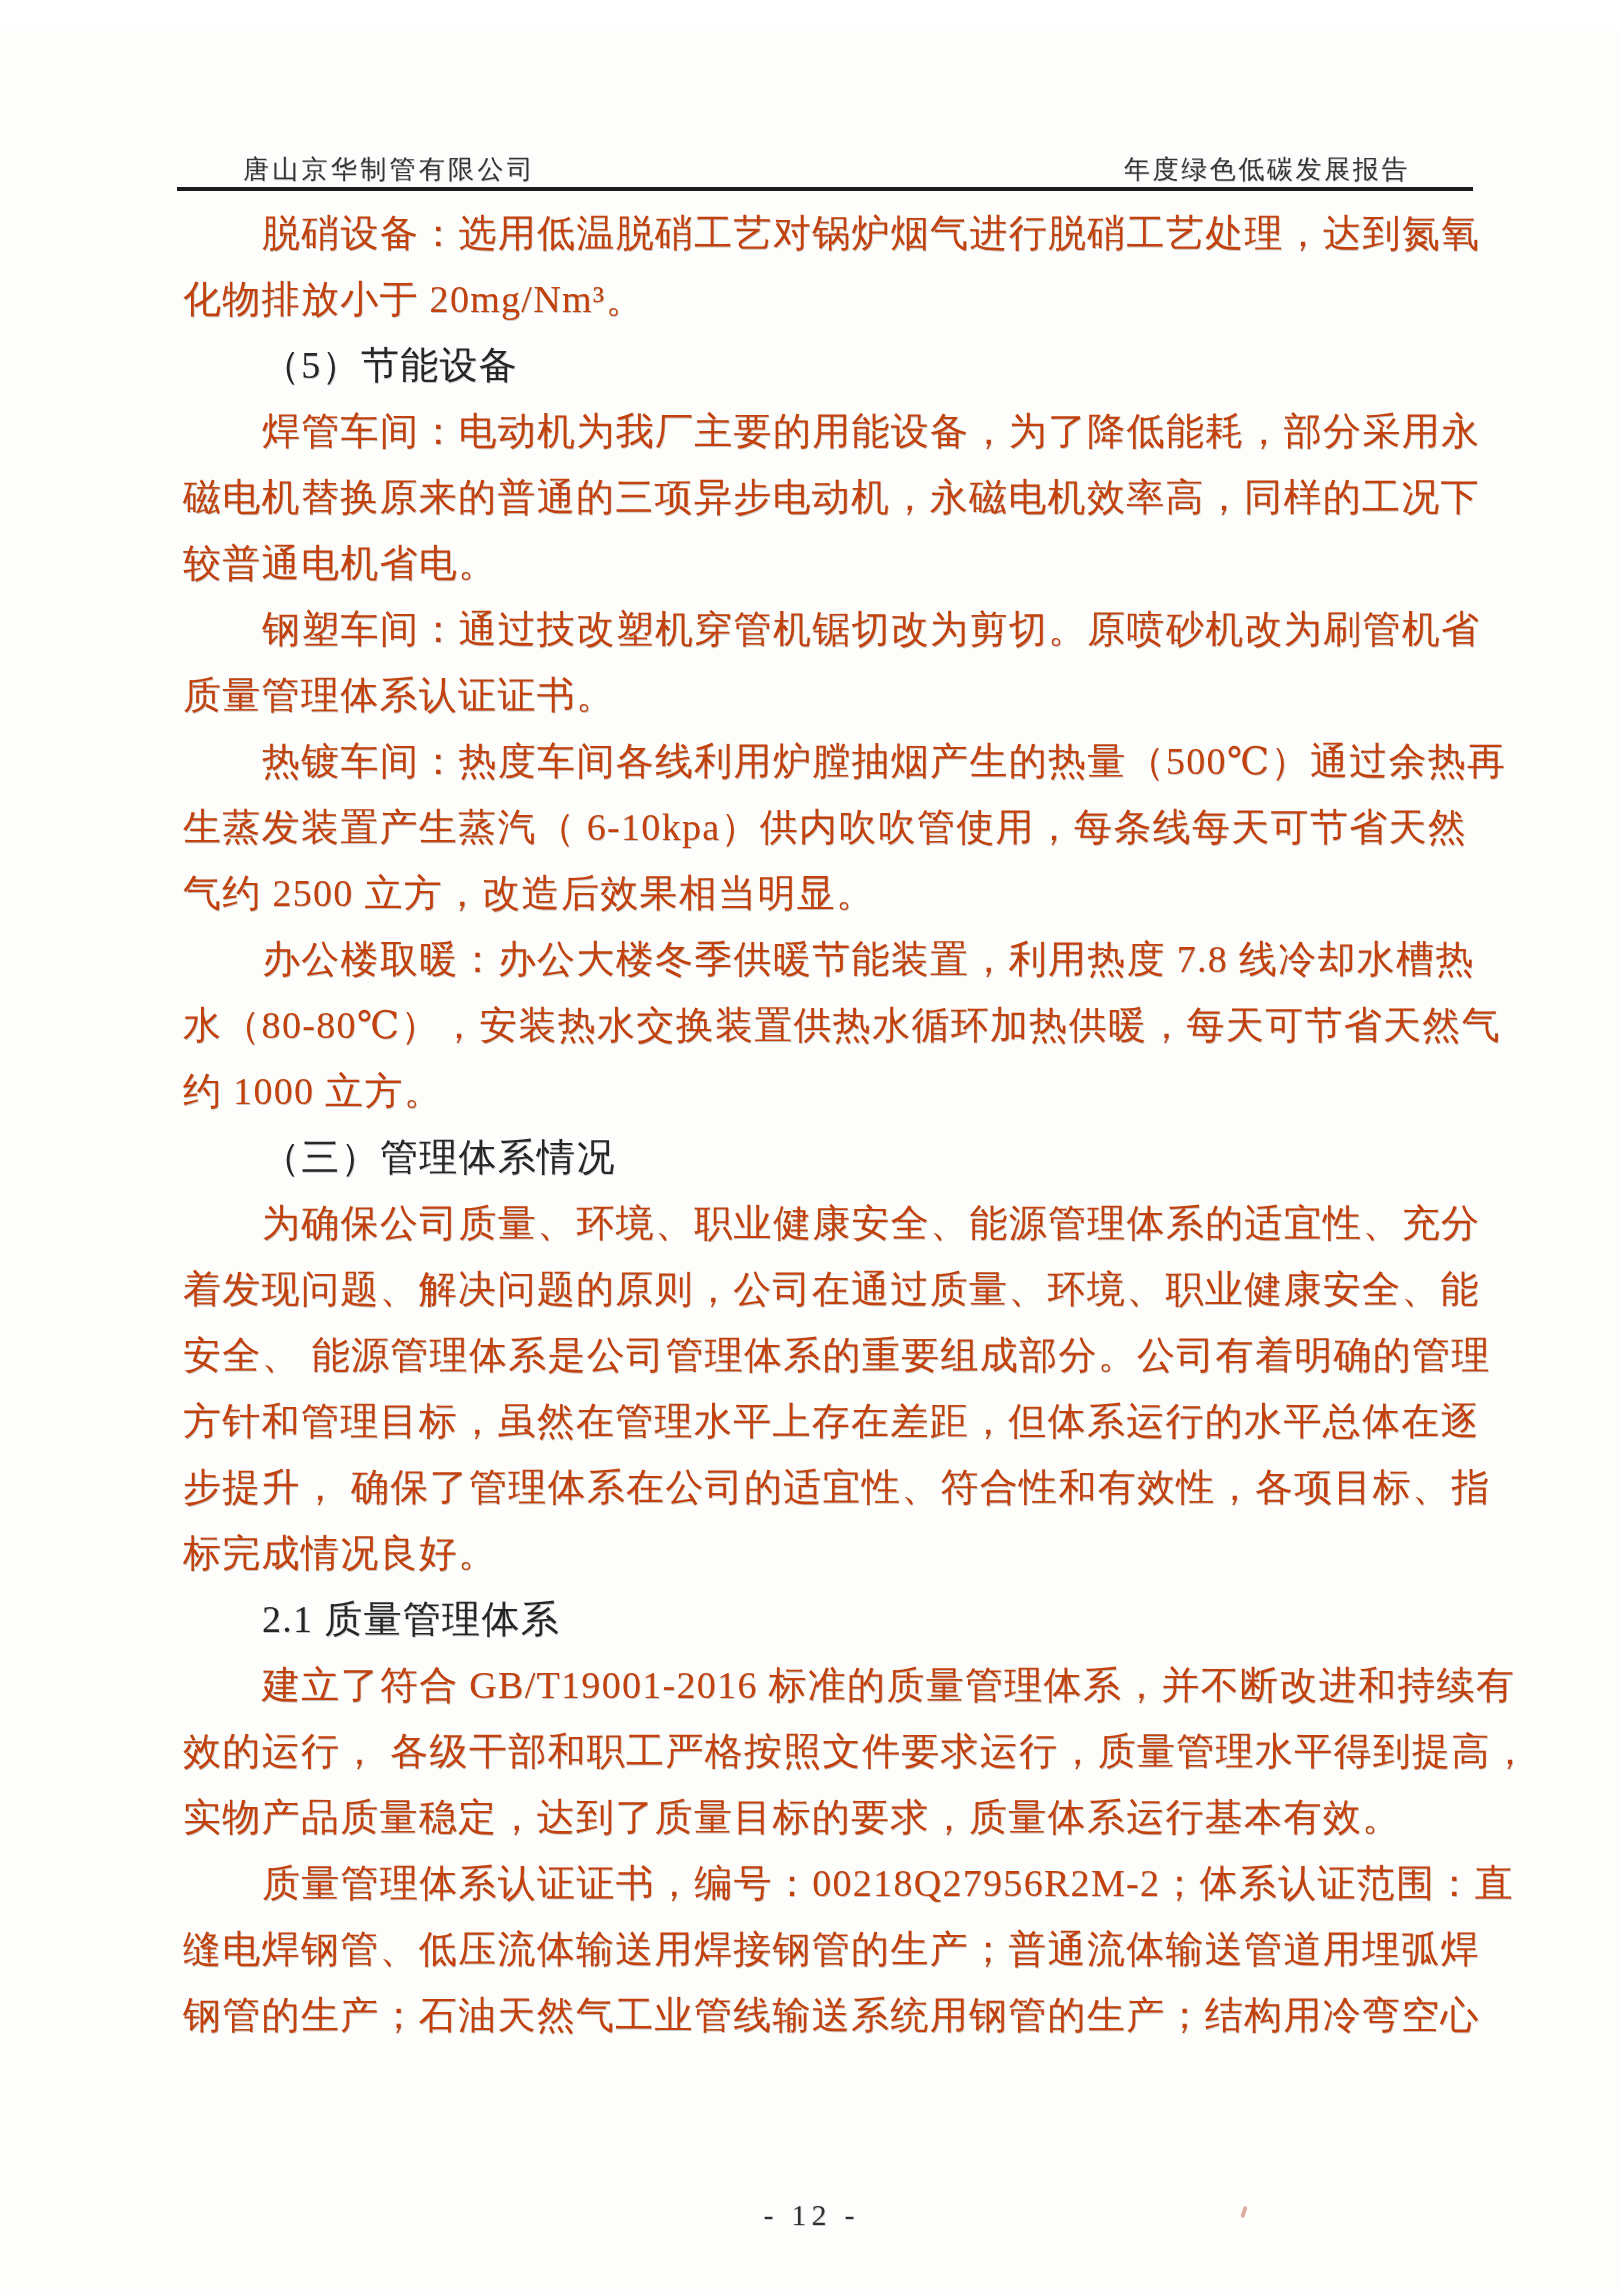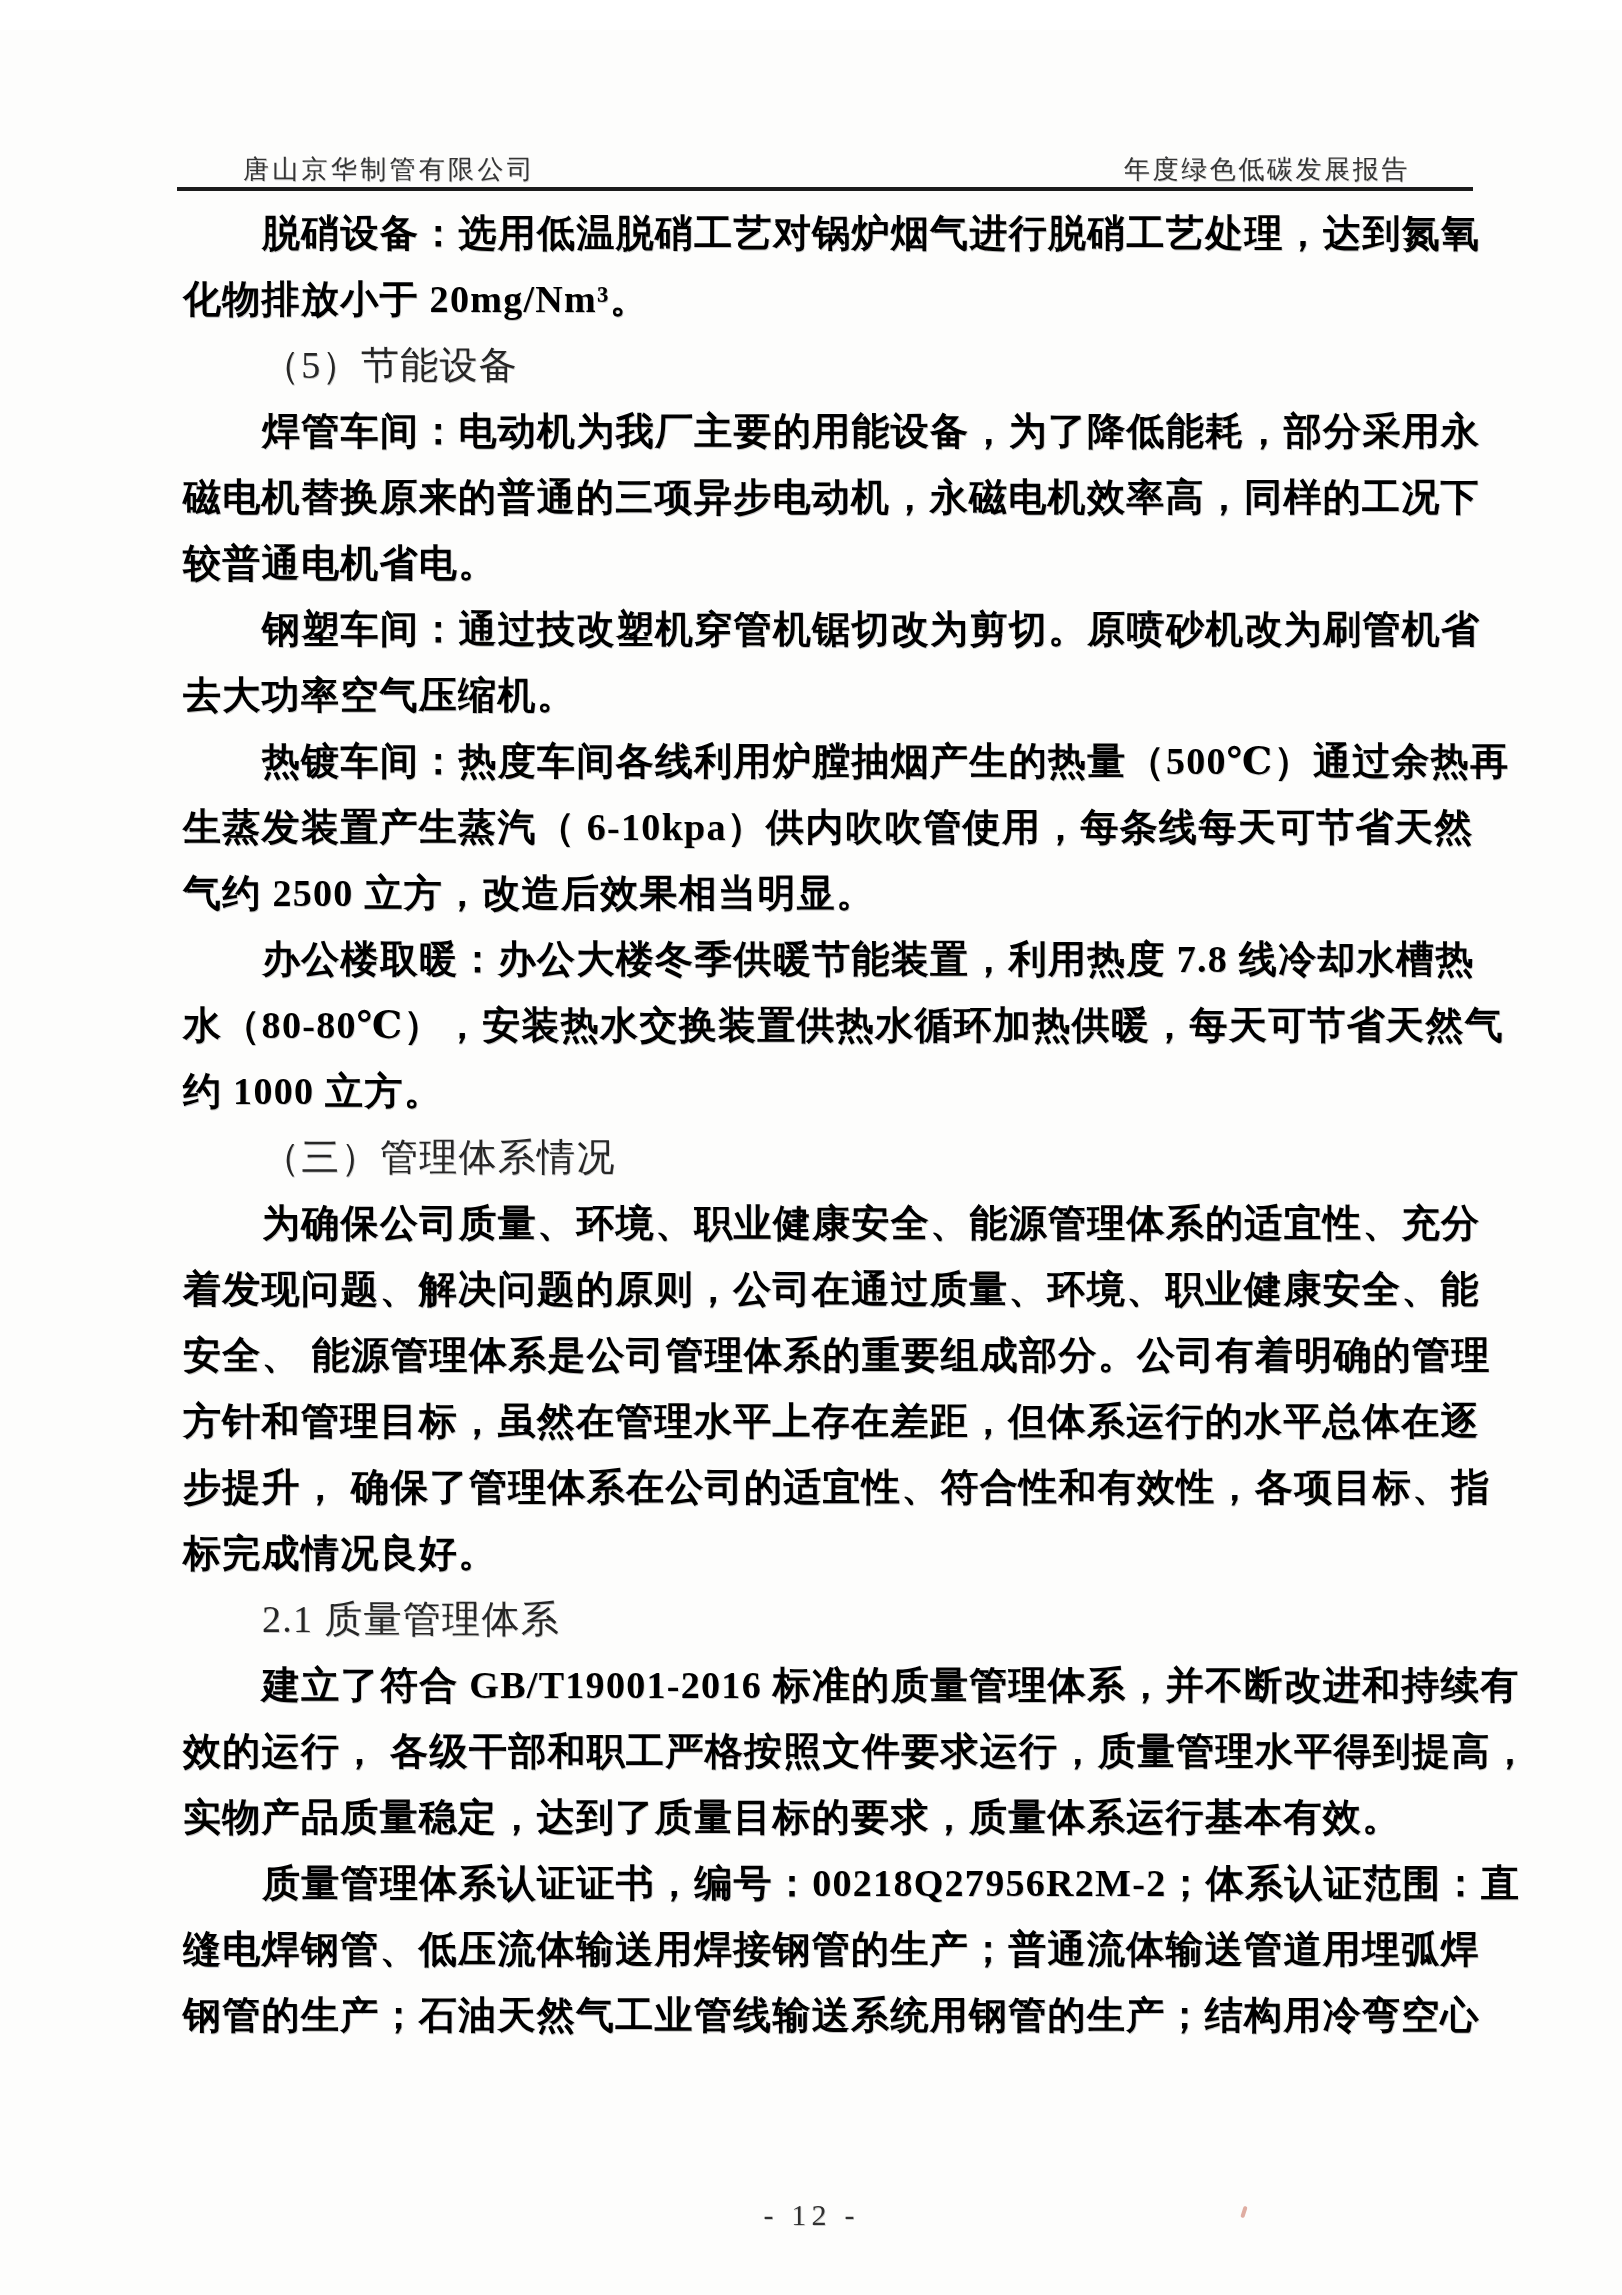--- a/index.html
+++ b/index.html
@@ -53,23 +53,22 @@
     left: 183px;
     top: 170px;
     width: 1293px;
   }
   .line {
     height: 66px;
     line-height: 66px;
     font-size: 38px;
     letter-spacing: 1.3px;
     white-space: nowrap;
-    color: #000000;
+    color: #c2410c;
     text-shadow: 0.7px 0.7px 0 rgba(60,60,60,0.28);
-    font-weight: bold;
   }
   .line.indent { padding-left: 79px; }
   .line.bold   { font-weight: normal; color: #262626; }
   
   .footer {
     position: absolute;
     left: 0;
     top: 2168px;
     width: 1623px;
     text-align: center;
@@ -102,21 +101,21 @@
   <div class="header-rule"></div>
 
   <div class="doc-body">
       <div class="line indent">脱硝设备：选用低温脱硝工艺对锅炉烟气进行脱硝工艺处理，达到氮氧</div>
       <div class="line">化物排放小于 20mg/Nm³。</div>
       <div class="line indent bold">（5）节能设备</div>
       <div class="line indent">焊管车间：电动机为我厂主要的用能设备，为了降低能耗，部分采用永</div>
       <div class="line">磁电机替换原来的普通的三项异步电动机，永磁电机效率高，同样的工况下</div>
       <div class="line">较普通电机省电。</div>
       <div class="line indent">钢塑车间：通过技改塑机穿管机锯切改为剪切。原喷砂机改为刷管机省</div>
-      <div class="line">去大功率空气压缩机。</div>
+      <div class="line">质量管理体系认证证书。</div>
       <div class="line indent">热镀车间：热度车间各线利用炉膛抽烟产生的热量（500℃）通过余热再</div>
       <div class="line">生蒸发装置产生蒸汽（ 6-10kpa）供内吹吹管使用，每条线每天可节省天然</div>
       <div class="line">气约 2500 立方，改造后效果相当明显。</div>
       <div class="line indent">办公楼取暖：办公大楼冬季供暖节能装置，利用热度 7.8 线冷却水槽热</div>
       <div class="line">水（80-80℃），安装热水交换装置供热水循环加热供暖，每天可节省天然气</div>
       <div class="line">约 1000 立方。</div>
       <div class="line indent bold">（三）管理体系情况</div>
       <div class="line indent">为确保公司质量、环境、职业健康安全、能源管理体系的适宜性、充分</div>
       <div class="line">着发现问题、解决问题的原则，公司在通过质量、环境、职业健康安全、能</div>
       <div class="line">安全、 能源管理体系是公司管理体系的重要组成部分。公司有着明确的管理</div>

